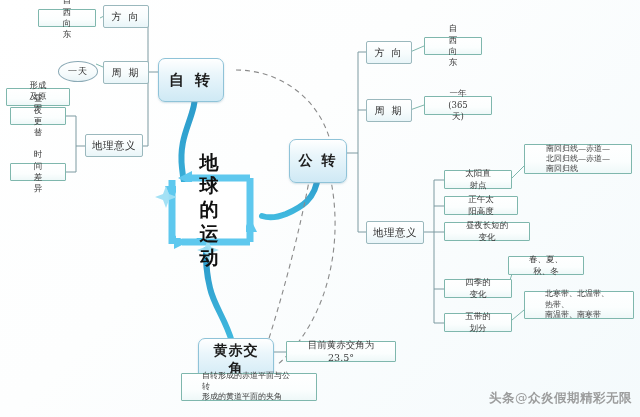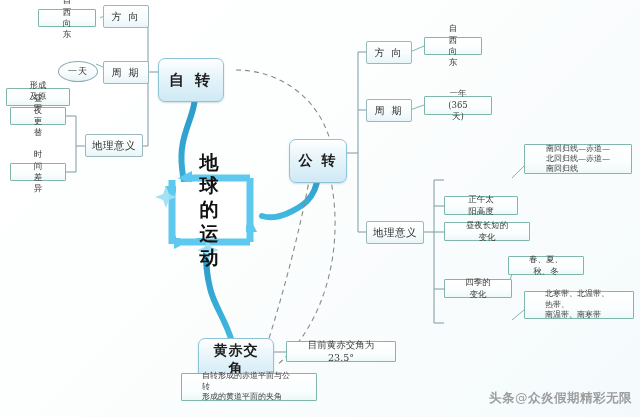--- a/index.html
+++ b/index.html
@@ -220,20 +220,23 @@
     <span>周 期</span>
   </div>
   <div class="node leaf bigger" style="left:424px;top:96px;width:68px;height:19px;">
     <span>一年(365天)</span>
   </div>
 
   <div class="node branch tight" style="left:366px;top:221px;width:58px;height:23px;font-size:10.5px;">
     <span>地理意义</span>
   </div>
 
+  <div class="node leaf bigger" style="left:444px;top:170px;width:68px;height:19px;">
+    <span>太阳直射点</span>
+  </div>
   <div class="node leaf" style="left:524px;top:144px;width:108px;height:30px;justify-content:center;text-align:left;line-height:1.25;">
     <span>南回归线—赤道—
 北回归线—赤道—
 南回归线</span>
   </div>
 
   <div class="node leaf bigger" style="left:444px;top:196px;width:74px;height:19px;">
     <span>正午太阳高度</span>
   </div>
 
@@ -241,20 +244,23 @@
     <span>昼夜长短的变化</span>
   </div>
 
   <div class="node leaf bigger" style="left:444px;top:279px;width:68px;height:19px;">
     <span>四季的变化</span>
   </div>
   <div class="node leaf bigger" style="left:508px;top:256px;width:76px;height:19px;">
     <span>春、夏、秋、冬</span>
   </div>
 
+  <div class="node leaf bigger" style="left:444px;top:313px;width:68px;height:19px;">
+    <span>五带的划分</span>
+  </div>
   <div class="node leaf" style="left:524px;top:291px;width:110px;height:28px;justify-content:flex-start;text-align:left;line-height:1.3;">
     <span>北寒带、北温带、热带、
 南温带、南寒带</span>
   </div>
 
   <div class="node leaf bigger" style="left:286px;top:341px;width:110px;height:21px;font-size:9.5px;">
     <span>目前黄赤交角为23.5°</span>
   </div>
 
   <div class="node leaf" style="left:181px;top:373px;width:136px;height:28px;justify-content:flex-end;text-align:left;line-height:1.3;">

